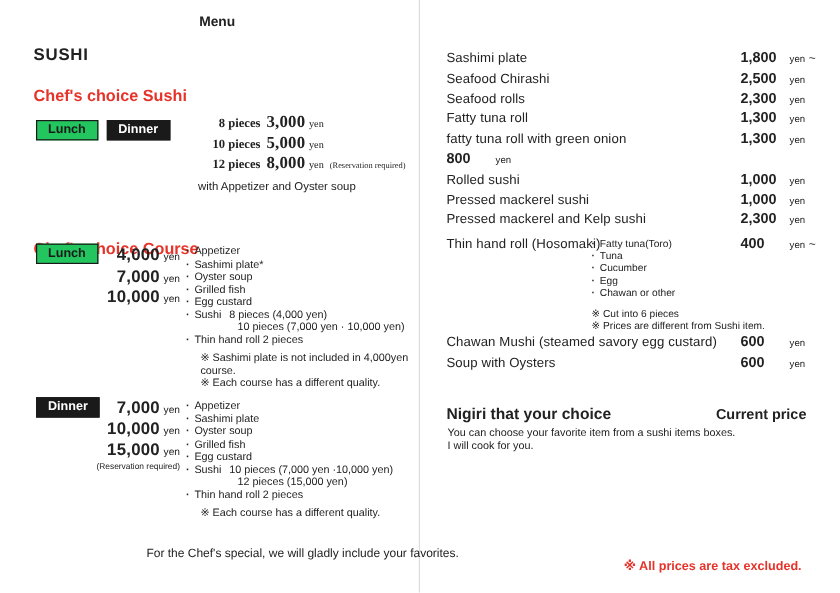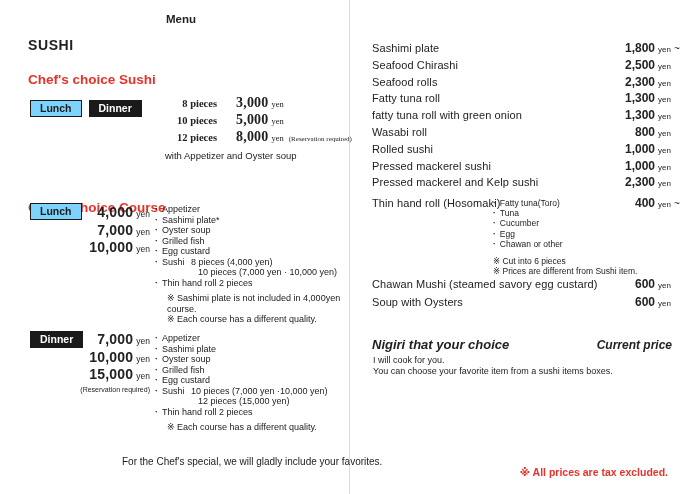--- a/index.html
+++ b/index.html
@@ -11,27 +11,27 @@
 
   
   .menu-label{ position:absolute; left:166px; top:13px; font-size:11.5px; font-weight:bold; }
   .page-title{ position:absolute; left:28px; top:37px; font-size:14px; font-weight:bold; letter-spacing:.6px; }
   .red-heading{ position:absolute; color:var(--red); font-size:13.5px; font-weight:bold; }
   #heading-sushi{ left:28px; top:72px;text-align:center; }
   #heading-course{ left:28px; top:175px;margin-top:25px; }
 
   .badge-row{ position:absolute; left:30px; top:100px; display:flex; gap:7px; }
   .badge{ font-size:10.5px; font-weight:bold; line-height:13px; padding:1px 9px; white-space:nowrap; }
-  .badge.outline{ border:1.5px solid #1a1a1a; background:#7dd3fc; color:#1a1a1a; }
+  .badge.outline{ border:1.5px solid #1a1a1a; background:#22c55e; color:#1a1a1a; }
   .badge.solid{ border:1.5px solid #1a1a1a; background:#1a1a1a; color:#fff; }
 
   .piece-rows{ position:absolute; left:150px; top:95px; }
   .piece-row{ display:flex; align-items:baseline; height:17px;font-family:Liberation Serif, serif; }
   .pieces{ width:67px; text-align:right; font-size:10.5px; font-weight:bold; }
-  .big-amt{ margin-left:19px; font-size:14px; font-weight:bold; letter-spacing:.2px; }
+  .big-amt{ margin-left:5px; font-size:14px; font-weight:bold; letter-spacing:.2px; }
   .unit{ font-size:8.5px; margin-left:3px; }
   .tiny-note{ font-size:7px; margin-left:5px; white-space:nowrap; }
   .with-note{ position:absolute; left:165px; top:150px; font-size:9.5px; }
 
   .course-badge{ position:absolute; left:30px; }
   #lunch-badge{ top:203px; } #dinner-badge{ top:331px; }
   .course-prices{ position:absolute; left:40px; width:110px; text-align:right; }
   #lunch-prices{ top:204px; } #dinner-prices{ top:331px; }
   .cprice{ height:17.5px; display:flex; justify-content:flex-end; align-items:baseline; }
   .cprice .amt{ font-size:14px; font-weight:bold; letter-spacing:.2px;text-align:right; }
@@ -48,30 +48,30 @@
   .course-notes{ margin-top:5px; }
   .course-notes div{ line-height:10.5px;margin-left:12px; }
   .left-footer{ position:absolute; left:98px; top:456px; font-size:10px;margin-left:24px; }
 
   
   .r-list{ position:absolute; left:372px; width:314px; }
   #right-items{ top:41px; }
   .r-row{ display:flex; align-items:baseline; height:16.8px; }
   .r-name{ flex:1; font-size:11px; letter-spacing:.1px; }
   .r-price{ display:flex; align-items:baseline; }
-  .r-amt{ min-width:38px; text-align:right; font-size:12px; font-weight:bold; }
+  .r-amt{ min-width:38px; text-align:left; font-size:12px; font-weight:bold; }
   .r-unit{ width:19px; font-size:8px; padding-left:3px; }
   .r-sfx{ width:12px; font-size:10px; }
   #hosomaki-row{ top:196px; }
   .sub-list{ position:absolute; left:493px; font-size:8.5px; line-height:10.2px; }
   #hosomaki-varieties{ top:198px; }
   #hosomaki-notes{ top:256px; }
   #extra-items{ top:277px; }
   #extra-items .r-row{ height:17.5px;gap:15px; }
-  #nigiri-row{ top:337px;font-style:italic; }
+  #nigiri-row{ top:337px; }
   .nigiri-heading{ flex:1; font-size:13px; font-weight:bold; }
   .nigiri-price{ font-size:12px; font-weight:bold; padding-right:14px; }
   .nigiri-body{ position:absolute; left:373px; top:355px; font-size:9px; line-height:10.8px; }
   .tax-note{ position:absolute; right:16px; top:466px; font-size:10.5px; font-weight:bold; color:var(--red); }
 </style>
 </head>
 <body>
 
 <div class="page">
   <div class="divider"></div>
@@ -221,21 +221,20 @@
     </div>
     <div class="r-row">
       <span class="r-name">fatty tuna roll with green onion</span>
       <span class="r-price">
           <span class="r-amt">1,300</span>
           <span class="r-unit">yen</span>
           <span class="r-sfx"></span>
         </span>
     </div>
     <div class="r-row">
-      <span class="r-name">Wasabi roll</span>
       <span class="r-price">
           <span class="r-amt">800</span>
           <span class="r-unit">yen</span>
           <span class="r-sfx"></span>
         </span>
     </div>
     <div class="r-row">
       <span class="r-name">Rolled sushi</span>
       <span class="r-price">
           <span class="r-amt">1,000</span>
@@ -304,18 +303,18 @@
     </div>
   </div>
 
   <div class="r-list" id="nigiri-row">
     <div class="r-row">
       <span class="nigiri-heading">Nigiri that your choice</span>
       <span class="nigiri-price">Current price</span>
     </div>
   </div>
   <div class="nigiri-body">
+    <div>You can choose your favorite item from a sushi items boxes.</div>
     <div>I will cook for you.</div>
-    <div>You can choose your favorite item from a sushi items boxes.</div>
   </div>
 
   <div class="tax-note">※ All prices are tax excluded.</div>
 </div>
 
 </body></html>

